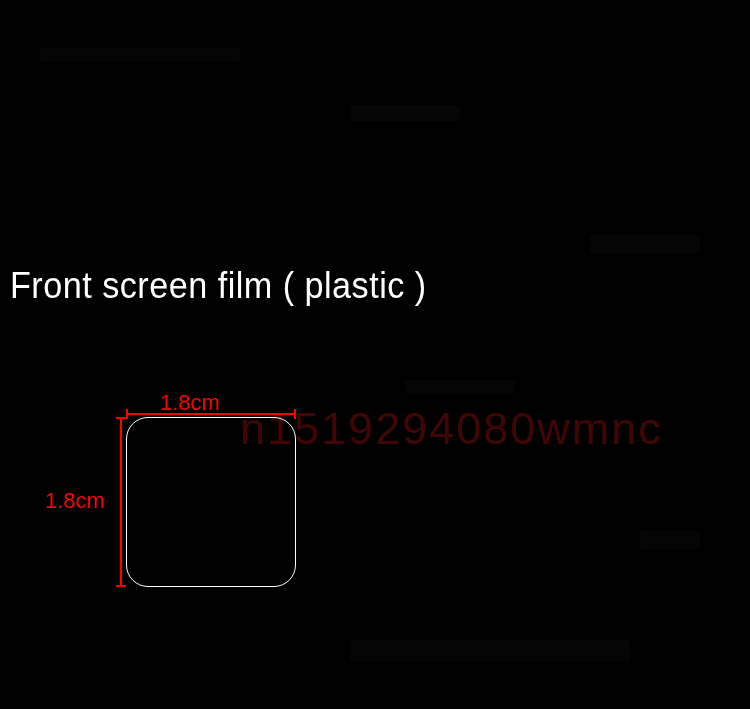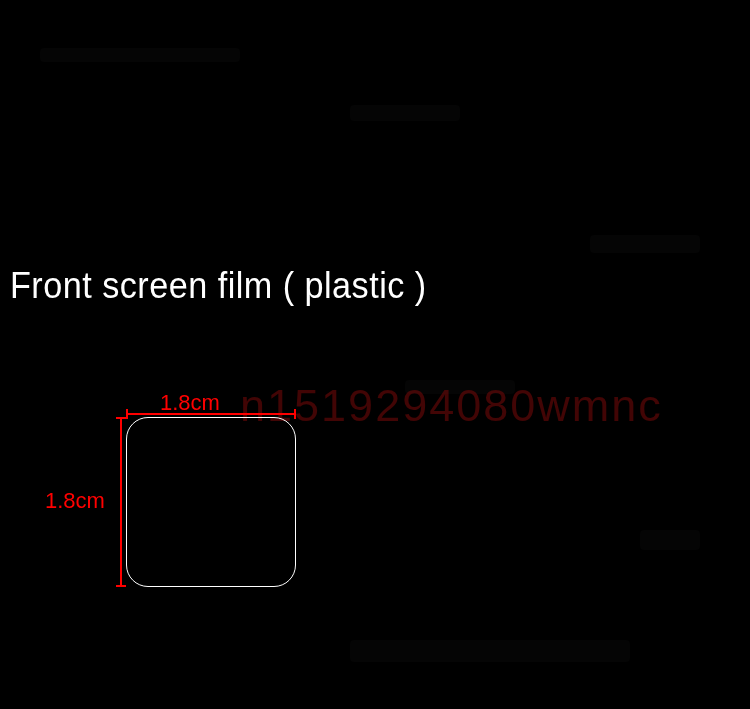--- a/index.html
+++ b/index.html
@@ -41,21 +41,21 @@
     position: absolute;
     left: 45px;
     top: 488px;
     color: #ff0000;
     font-size: 22px;
     font-weight: 400;
   }
   .watermark {
     position: absolute;
     left: 240px;
-    top: 380px;
+    top: 403px;
     color: rgba(120, 10, 10, 0.55);
     font-size: 45px;
     font-weight: 400;
     letter-spacing: 2px;
     white-space: nowrap;
     font-family: Arial, sans-serif;
   }
   
   .film-square {
     position: absolute;

